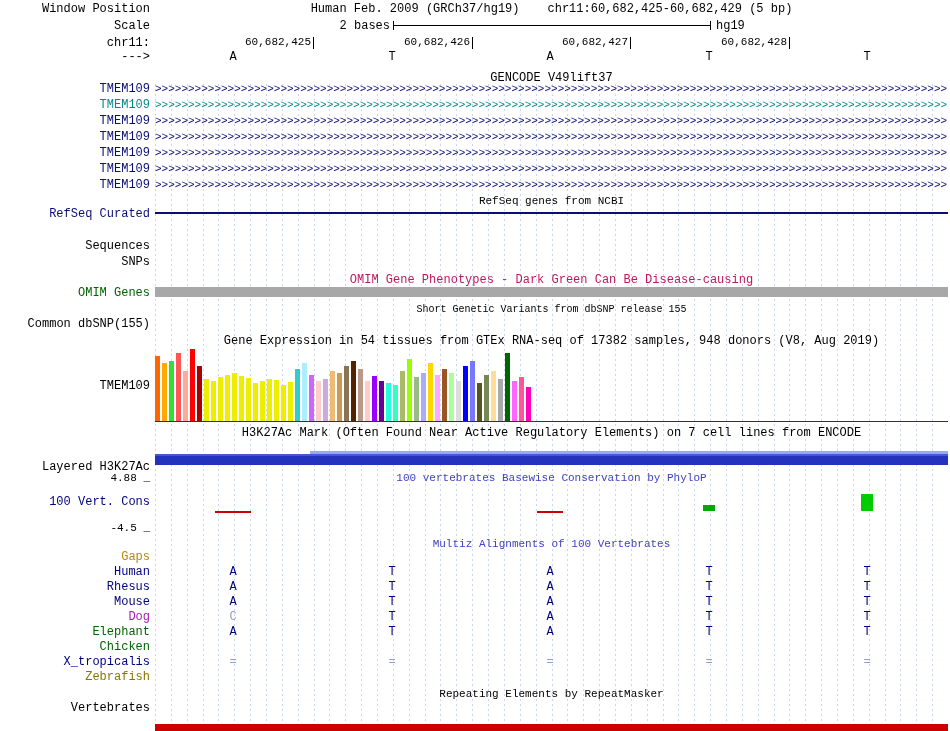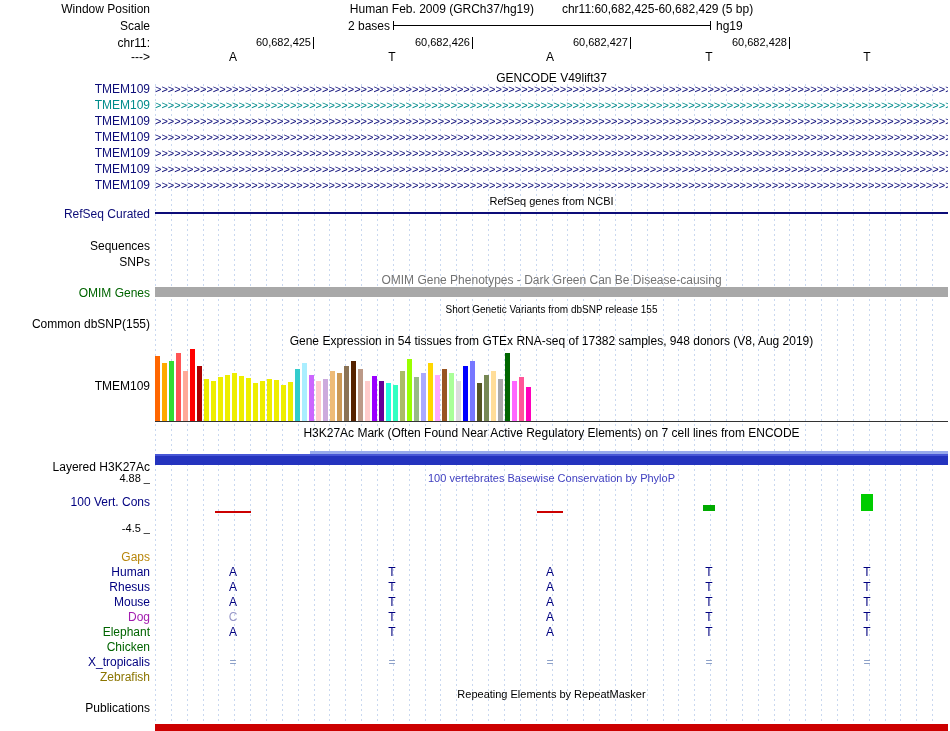--- a/index.html
+++ b/index.html
@@ -1,18 +1,18 @@
 <!DOCTYPE html>
 <html><head>
 <meta charset="utf-8">
 <style>
   html,body{margin:0;padding:0;background:#fff;}
   .browser{
     position:relative;width:950px;height:731px;background:#fff;overflow:hidden;
-    font-family:Liberation Sans, sans-serif;font-size:12px;color:#000;
+    font-family:Liberation Mono, monospace;font-size:12px;color:#000;
   }
   .abs{position:absolute;}
   .lbl{position:absolute;left:0;width:150px;text-align:right;white-space:nowrap;height:14px;line-height:14px;}
   .ctr{position:absolute;left:155px;width:793px;text-align:center;white-space:nowrap;height:14px;line-height:14px;}
   .small{font-size:10px;}
   .t11{font-size:11px;}
   .guidelines{
     position:absolute;left:155px;top:84px;width:793px;height:637px;
     background:repeating-linear-gradient(to right,#C9D8F0 0 1px,transparent 1px 15.86px);
     -webkit-mask-image:repeating-linear-gradient(to bottom,#000 0 2px,transparent 2px 5px);
@@ -46,21 +46,21 @@
 
   <div class="ctr" style="top:71px">GENCODE V49lift37</div>
 
   <div class="ctr t11" style="top:194px">RefSeq genes from NCBI</div>
   <div class="lbl" style="top: 207px; color: rgb(12, 12, 120);">RefSeq Curated</div>
   <div class="abs" style="left: 155px; top: 212px; width: 793px; height: 2px; background: rgb(12, 12, 120);"></div>
 
   <div class="lbl" style="top:239px">Sequences</div>
   <div class="lbl" style="top:255px">SNPs</div>
 
-  <div class="ctr" style="top: 273px; color: #737373;">OMIM Gene Phenotypes - Dark Green Can Be Disease-causing</div>
+  <div class="ctr" style="top: 273px; color: #be185d;">OMIM Gene Phenotypes - Dark Green Can Be Disease-causing</div>
   <div class="lbl" style="top: 286px; color: rgb(0, 100, 0);">OMIM Genes</div>
   <div class="abs" style="left: 155px; top: 287px; width: 793px; height: 10px; background: rgb(168, 168, 168);"></div>
 
   <div class="ctr small" style="top:303px">Short Genetic Variants from dbSNP release 155</div>
   <div class="lbl" style="top:317px">Common dbSNP(155)</div>
 
   <div class="ctr" style="top:334px">Gene Expression in 54 tissues from GTEx RNA-seq of 17382 samples, 948 donors (V8, Aug 2019)</div>
   <div class="lbl" style="top:379px">TMEM109</div>
   <div id="gtex-bars" class="abs" style="left:155px;top:347px;width:793px;height:74px;display:flex;align-items:flex-end">
       <div title="Adipose - Subcutaneous" style="width: 5px; margin-right: 2px; height: 65px; background: rgb(255, 102, 0); flex: 0 0 auto;"></div>
@@ -124,23 +124,24 @@
   <div class="lbl" style="top:460px">Layered H3K27Ac</div>
   <div class="abs" style="left: 310px; top: 451px; width: 638px; height: 5px; background: rgb(152, 170, 236);"></div>
   <div class="abs" style="left: 155px; top: 454px; width: 793px; height: 2px; background: rgb(71, 86, 214);"></div>
   <div class="abs" style="left: 155px; top: 456px; width: 793px; height: 9px; background: rgb(36, 51, 190);"></div>
 
   <div class="ctr t11" style="top: 471px; color: rgb(64, 64, 192);">100 vertebrates Basewise Conservation by PhyloP</div>
   <div class="lbl t11" style="top:471px">4.88 _</div>
   <div class="lbl" style="top: 495px; color: rgb(0, 0, 128);">100 Vert. Cons</div>
   <div class="lbl t11" style="top:521px">-4.5 _</div>
 
+  <div class="ctr t11" style="top: 537px; color: rgb(64, 64, 192);">Multiz Alignments of 100 Vertebrates</div>
 
   <div class="ctr t11" style="top:687px">Repeating Elements by RepeatMasker</div>
-  <div class="lbl" style="top:701px">Publications</div>
+  <div class="lbl" style="top:701px">Vertebrates</div>
   <div class="abs" style="left: 155px; top: 724px; width: 793px; height: 7px; background: rgb(204, 0, 0);"></div>
 
 <div class="abs t11" style="left: 221px; top: 36px; width: 90px; text-align: right;">60,682,425</div>
     <div class="abs" style="left: 313px; top: 37px; width: 1px; height: 12px; background: rgb(0, 0, 0);"></div>
     <div class="abs t11" style="left: 380px; top: 36px; width: 90px; text-align: right;">60,682,426</div>
     <div class="abs" style="left: 472px; top: 37px; width: 1px; height: 12px; background: rgb(0, 0, 0);"></div>
     <div class="abs t11" style="left: 538px; top: 36px; width: 90px; text-align: right;">60,682,427</div>
     <div class="abs" style="left: 630px; top: 37px; width: 1px; height: 12px; background: rgb(0, 0, 0);"></div>
     <div class="abs t11" style="left: 697px; top: 36px; width: 90px; text-align: right;">60,682,428</div>
     <div class="abs" style="left: 789px; top: 37px; width: 1px; height: 12px; background: rgb(0, 0, 0);"></div>

